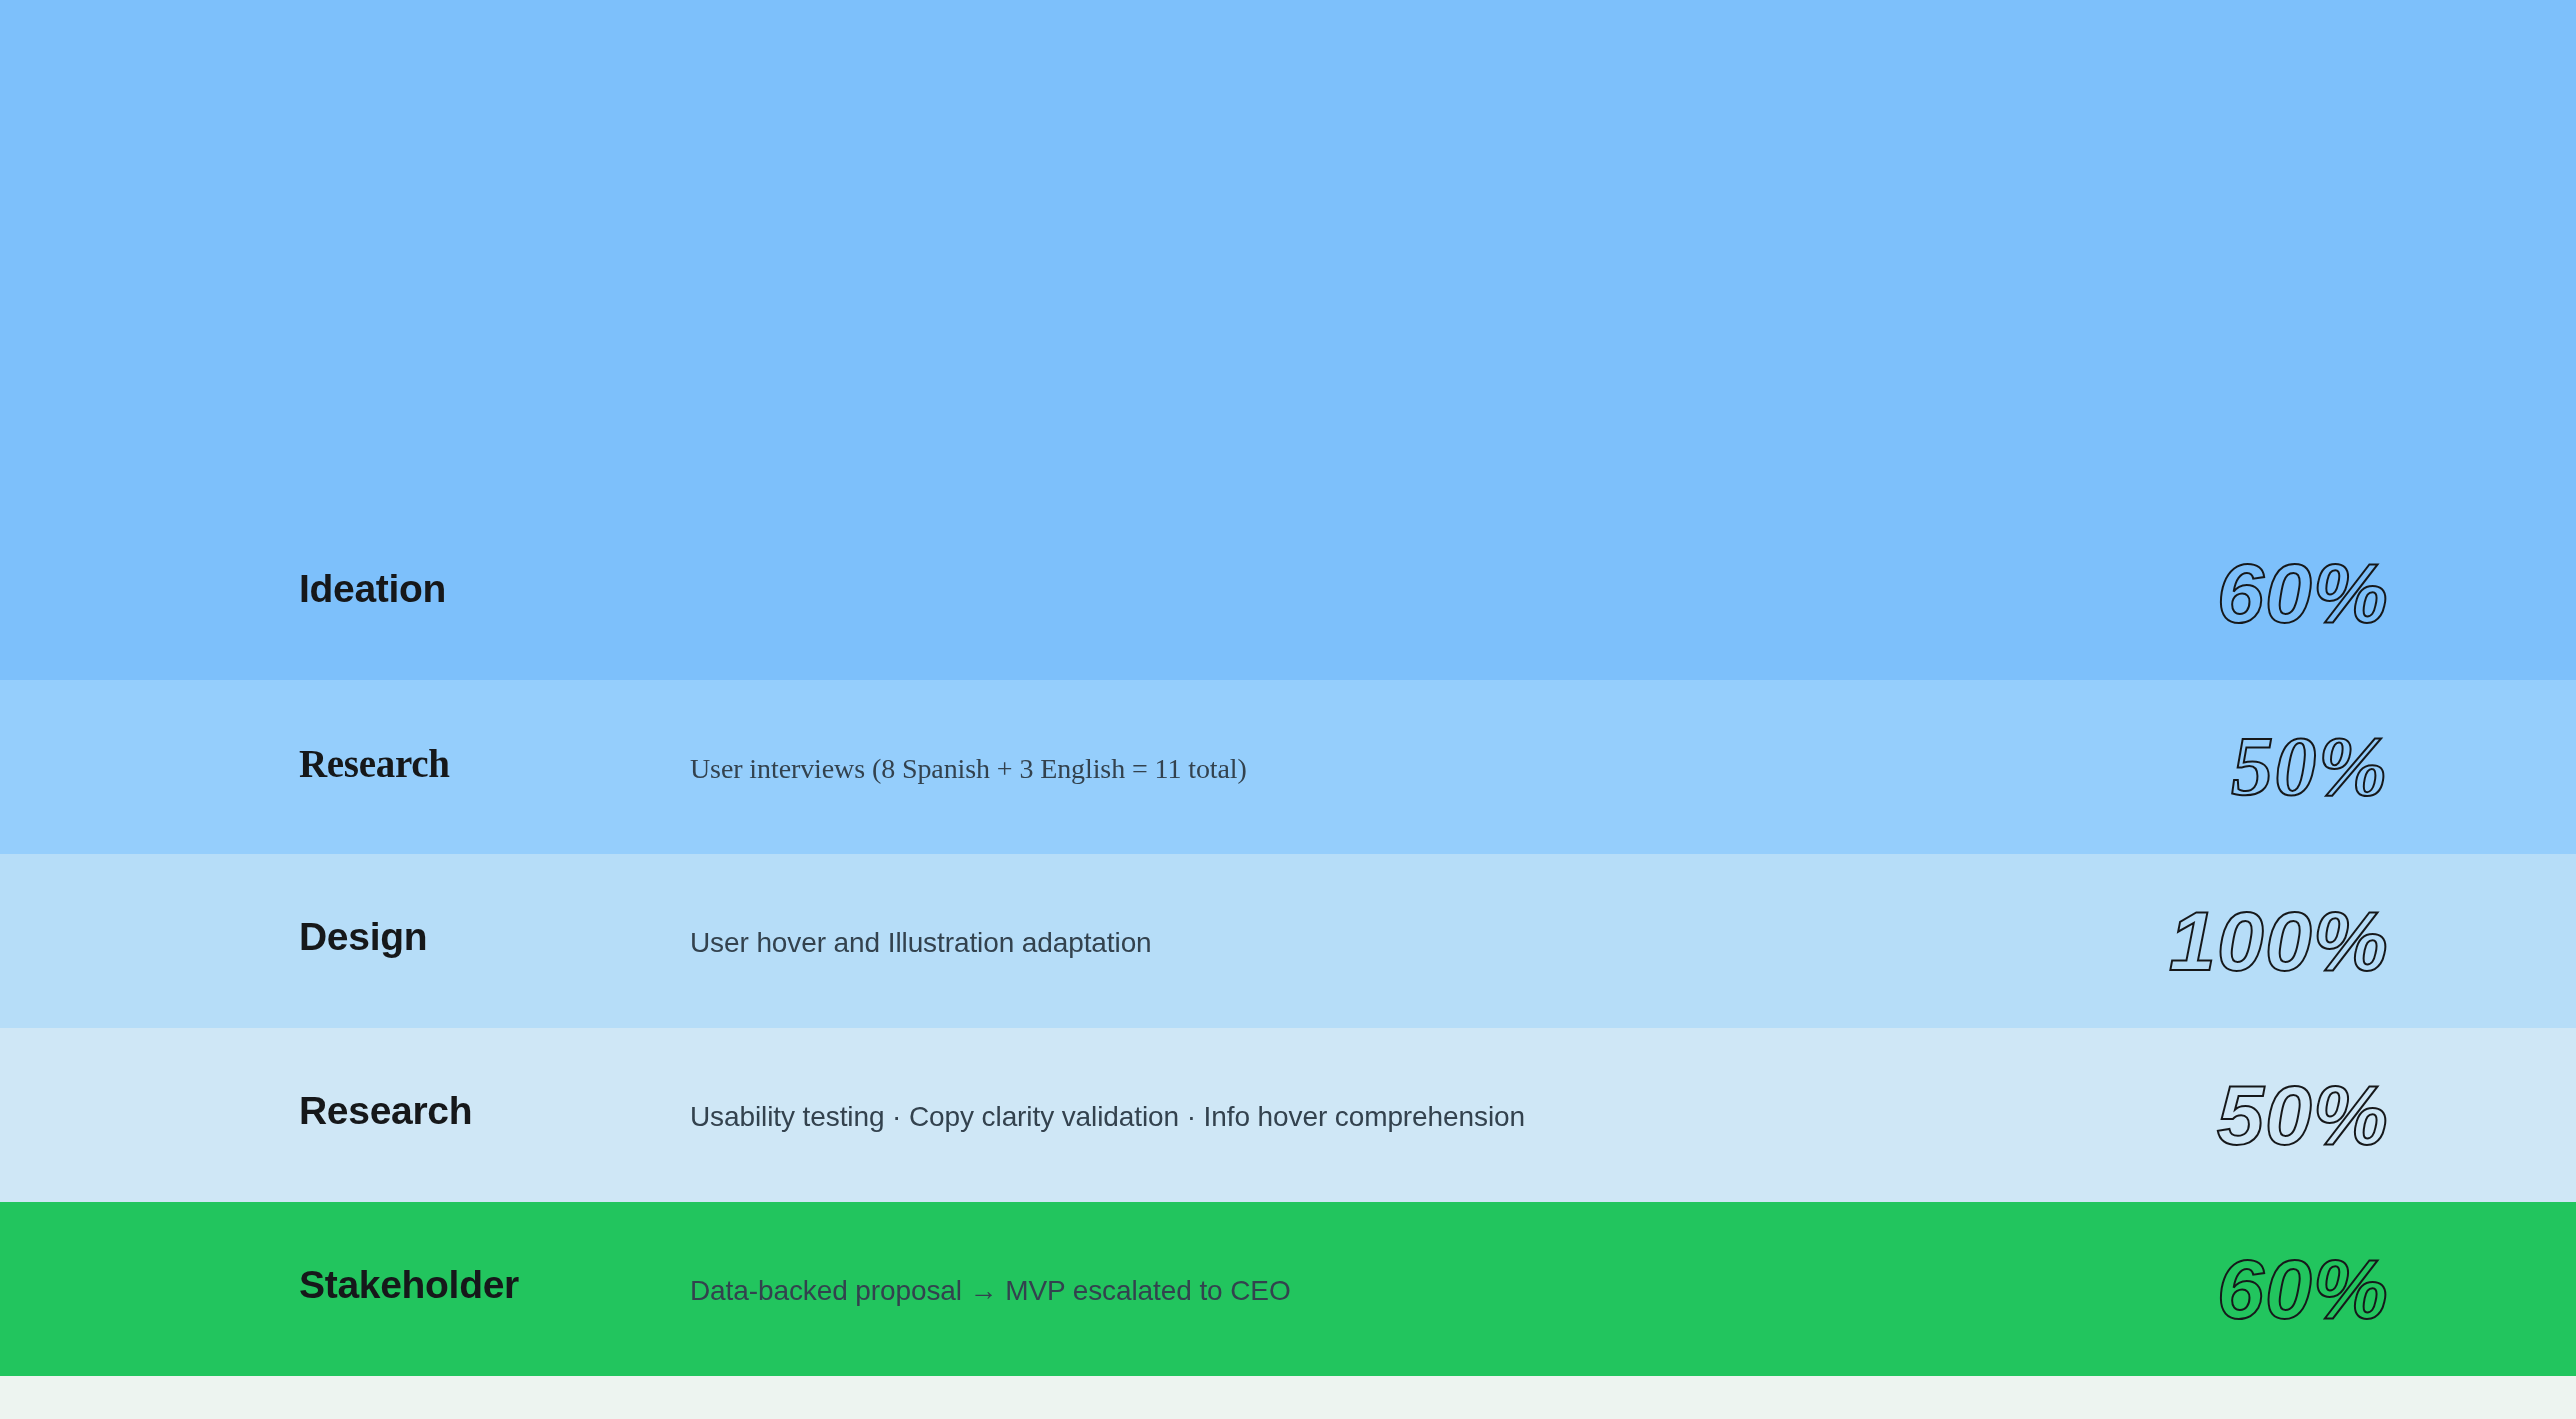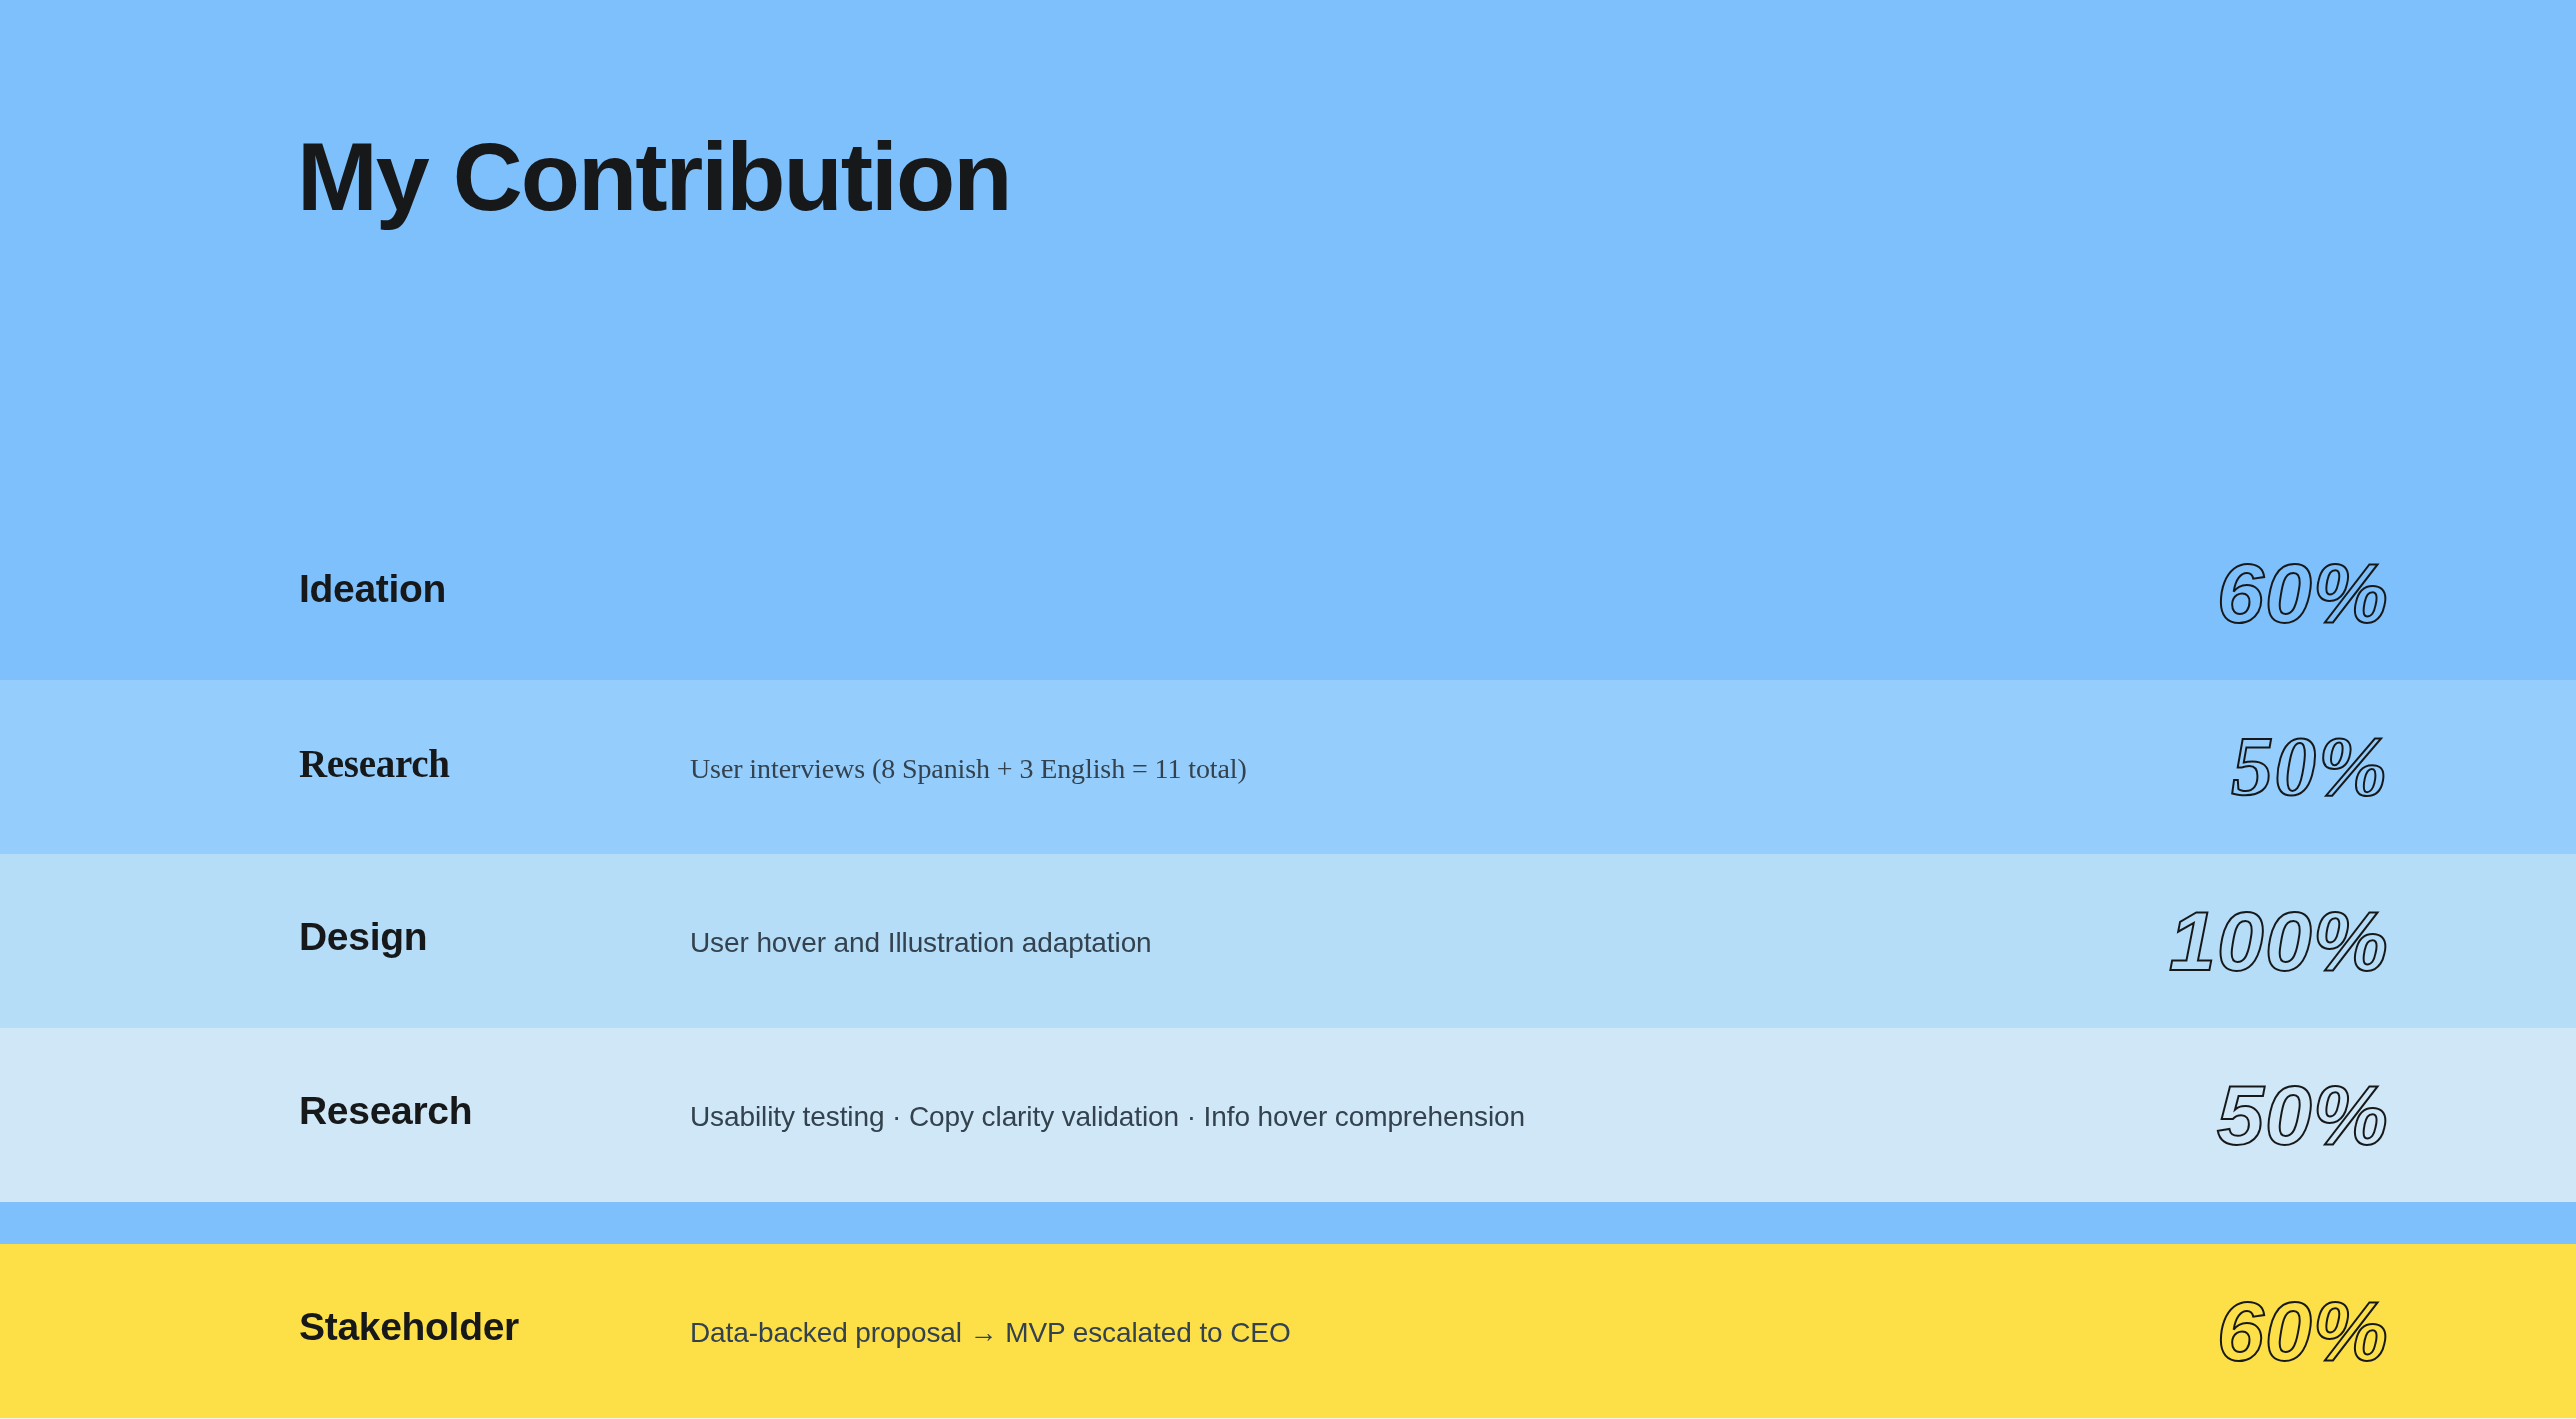--- a/index.html
+++ b/index.html
@@ -120,21 +120,20 @@
   .bg2 { background: #b6ddf8; }
   .bg3 { background: #cfe7f6; }
   .bg4 { background: #e2eff4; }
   .bg5 { background: #edf4f0; }
 </style>
 </head>
 <body>
 
 <div class="slide" style="background: rgb(125, 192, 251);">
 
-  <div class="title">My Contribution</div>
 
   <div class="side-label left">CASE STUDY</div>
 
   <div class="side-label right">GLESKA KONDE</div>
 
   <div class="rows">
 
     <div class="row bg0" style="background: rgb(125, 192, 251);">
       <div class="row-label">Ideation</div>
       <div class="row-pct">60%</div>
@@ -151,21 +150,21 @@
       <div class="row-desc">User hover and Illustration adaptation</div>
       <div class="row-pct">100%</div>
     </div>
 
     <div class="row bg3" style="background: rgb(207, 231, 246);">
       <div class="row-label">Research</div>
       <div class="row-desc">Usability testing · Copy clarity validation · Info hover comprehension</div>
       <div class="row-pct">50%</div>
     </div>
 
-    <div class="row bg4" style="background: #fde047; margin-top: 42px;">
+    <div class="row bg4" style="background: #22c55e;">
       <div class="row-label">Stakeholder</div>
       <div class="row-desc">Data-backed proposal → MVP escalated to CEO</div>
       <div class="row-pct">60%</div>
     </div>
 
     <div class="row bg5" style="background: rgb(237, 244, 240);">
       
       
       
     </div>

